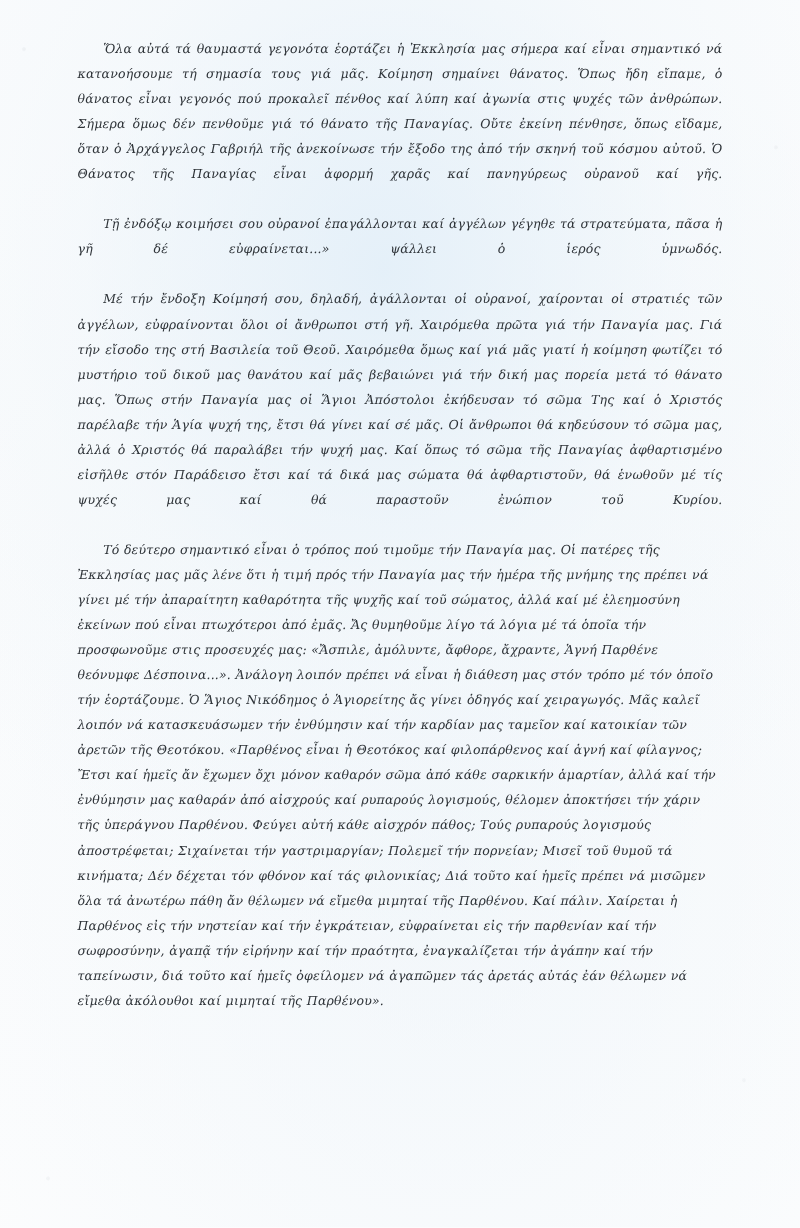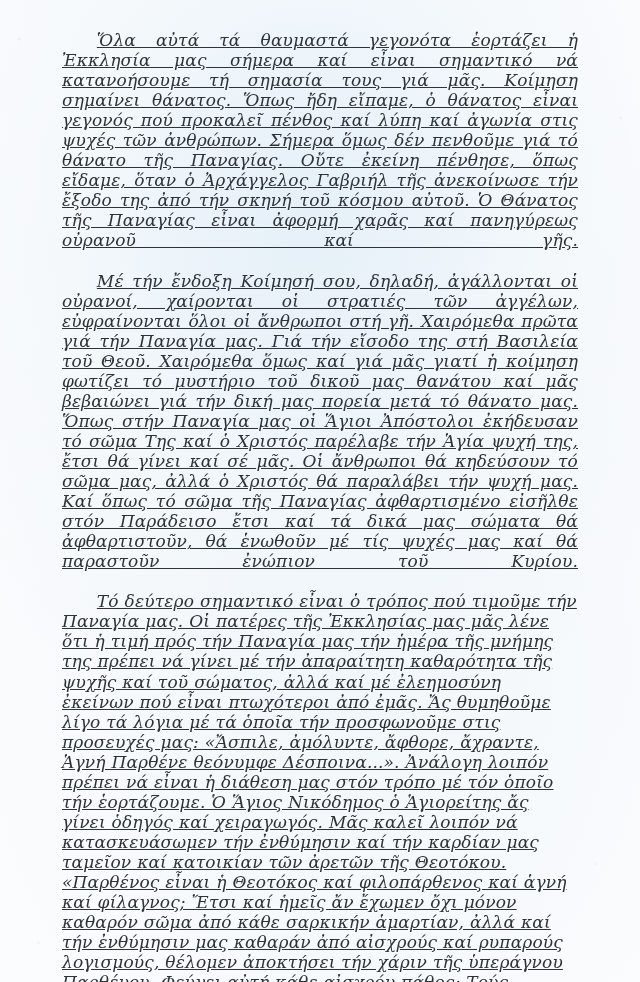--- a/index.html
+++ b/index.html
@@ -47,26 +47,25 @@
     width: 516px;
   }
 
   p.para {
     margin: 0;
     padding: 0;
     text-align: justify;
     text-justify: inter-word;
     text-indent: 2.05em;
     font-style: italic;
-    font-size: 17px;
+    font-size: 10px;
     line-height: 20.05px;
     color: #2e3338;
     letter-spacing: 0.15px;
     word-spacing: 0.3px;
-    text-decoration: underline;
     -webkit-font-smoothing: antialiased;
   }
   p.para:last-child {
     text-align: left;
   }
   
   p.para::after {
     content: "";
     display: inline-block;
     width: 100%;
@@ -74,17 +73,18 @@
 </style>
 </head>
 <body>
 
 <div id="page-surface">
 
   <div id="scan-grain"></div>
 
   <div id="text-column">
     <p class="para">Ὅλα αὐτά τά θαυμαστά γεγονότα ἑορτάζει ἡ Ἐκκλησία μας σήμερα καί εἶναι σημαντικό νά κατανοήσουμε τή σημασία τους γιά μᾶς. Κοίμηση σημαίνει θάνατος. Ὅπως ἤδη εἴπαμε, ὁ θάνατος εἶναι γεγονός πού προκαλεῖ πένθος καί λύπη καί ἀγωνία στις ψυχές τῶν ἀνθρώπων. Σήμερα ὅμως δέν πενθοῦμε γιά τό θάνατο τῆς Παναγίας. Οὔτε ἐκείνη πένθησε, ὅπως εἴδαμε, ὅταν ὁ Ἀρχάγγελος Γαβριήλ τῆς ἀνεκοίνωσε τήν ἔξοδο της ἀπό τήν σκηνή τοῦ κόσμου αὐτοῦ. Ὁ Θάνατος τῆς Παναγίας εἶναι ἀφορμή χαρᾶς καί πανηγύρεως οὐρανοῦ καί γῆς.</p>
+    <p class="para">Τῇ ἐνδόξῳ κοιμήσει σου οὐρανοί ἐπαγάλλονται καί ἀγγέλων γέγηθε τά στρατεύματα, πᾶσα ἡ γῆ δέ εὐφραίνεται...» ψάλλει ὁ ἱερός ὑμνωδός.</p>
     <p class="para">Μέ τήν ἔνδοξη Κοίμησή σου, δηλαδή, ἀγάλλονται οἱ οὐρανοί, χαίρονται οἱ στρατιές τῶν ἀγγέλων, εὐφραίνονται ὅλοι οἱ ἄνθρωποι στή γῆ. Χαιρόμεθα πρῶτα γιά τήν Παναγία μας. Γιά τήν εἴσοδο της στή Βασιλεία τοῦ Θεοῦ. Χαιρόμεθα ὅμως καί γιά μᾶς γιατί ἡ κοίμηση φωτίζει τό μυστήριο τοῦ δικοῦ μας θανάτου καί μᾶς βεβαιώνει γιά τήν δική μας πορεία μετά τό θάνατο μας. Ὅπως στήν Παναγία μας οἱ Ἅγιοι Ἀπόστολοι ἐκήδευσαν τό σῶμα Της καί ὁ Χριστός παρέλαβε τήν Ἁγία ψυχή της, ἔτσι θά γίνει καί σέ μᾶς. Οἱ ἄνθρωποι θά κηδεύσουν τό σῶμα μας, ἀλλά ὁ Χριστός θά παραλάβει τήν ψυχή μας. Καί ὅπως τό σῶμα τῆς Παναγίας ἀφθαρτισμένο εἰσῆλθε στόν Παράδεισο ἔτσι καί τά δικά μας σώματα θά ἀφθαρτιστοῦν, θά ἑνωθοῦν μέ τίς ψυχές μας καί θά παραστοῦν ἐνώπιον τοῦ Κυρίου.</p>
     <p class="para">Τό δεύτερο σημαντικό εἶναι ὁ τρόπος πού τιμοῦμε τήν Παναγία μας. Οἱ πατέρες τῆς Ἐκκλησίας μας μᾶς λένε ὅτι ἡ τιμή πρός τήν Παναγία μας τήν ἡμέρα τῆς μνήμης της πρέπει νά γίνει μέ τήν ἀπαραίτητη καθαρότητα τῆς ψυχῆς καί τοῦ σώματος, ἀλλά καί μέ ἐλεημοσύνη ἐκείνων πού εἶναι πτωχότεροι ἀπό ἐμᾶς. Ἄς θυμηθοῦμε λίγο τά λόγια μέ τά ὁποῖα τήν προσφωνοῦμε στις προσευχές μας: «Ἄσπιλε, ἀμόλυντε, ἄφθορε, ἄχραντε, Ἁγνή Παρθένε θεόνυμφε Δέσποινα...». Ἀνάλογη λοιπόν πρέπει νά εἶναι ἡ διάθεση μας στόν τρόπο μέ τόν ὁποῖο τήν ἑορτάζουμε. Ὁ Ἅγιος Νικόδημος ὁ Ἁγιορείτης ἄς γίνει ὁδηγός καί χειραγωγός. Μᾶς καλεῖ λοιπόν νά κατασκευάσωμεν τήν ἐνθύμησιν καί τήν καρδίαν μας ταμεῖον καί κατοικίαν τῶν ἀρετῶν τῆς Θεοτόκου. «Παρθένος εἶναι ἡ Θεοτόκος καί φιλοπάρθενος καί ἁγνή καί φίλαγνος; Ἔτσι καί ἡμεῖς ἄν ἔχωμεν ὄχι μόνον καθαρόν σῶμα ἀπό κάθε σαρκικήν ἁμαρτίαν, ἀλλά καί τήν ἐνθύμησιν μας καθαράν ἀπό αἰσχρούς καί ρυπαρούς λογισμούς, θέλομεν ἀποκτήσει τήν χάριν τῆς ὑπεράγνου Παρθένου. Φεύγει αὐτή κάθε αἰσχρόν πάθος; Τούς ρυπαρούς λογισμούς ἀποστρέφεται; Σιχαίνεται τήν γαστριμαργίαν; Πολεμεῖ τήν πορνείαν; Μισεῖ τοῦ θυμοῦ τά κινήματα; Δέν δέχεται τόν φθόνον καί τάς φιλονικίας; Διά τοῦτο καί ἡμεῖς πρέπει νά μισῶμεν ὅλα τά ἀνωτέρω πάθη ἄν θέλωμεν νά εἴμεθα μιμηταί τῆς Παρθένου. Καί πάλιν. Χαίρεται ἡ Παρθένος εἰς τήν νηστείαν καί τήν ἐγκράτειαν, εὐφραίνεται εἰς τήν παρθενίαν καί τήν σωφροσύνην, ἀγαπᾷ τήν εἰρήνην καί τήν πραότητα, ἐναγκαλίζεται τήν ἀγάπην καί τήν ταπείνωσιν, διά τοῦτο καί ἡμεῖς ὀφείλομεν νά ἀγαπῶμεν τάς ἀρετάς αὐτάς ἐάν θέλωμεν νά εἴμεθα ἀκόλουθοι καί μιμηταί τῆς Παρθένου».</p>
   </div>
 
 </div>
 
 </body></html>

